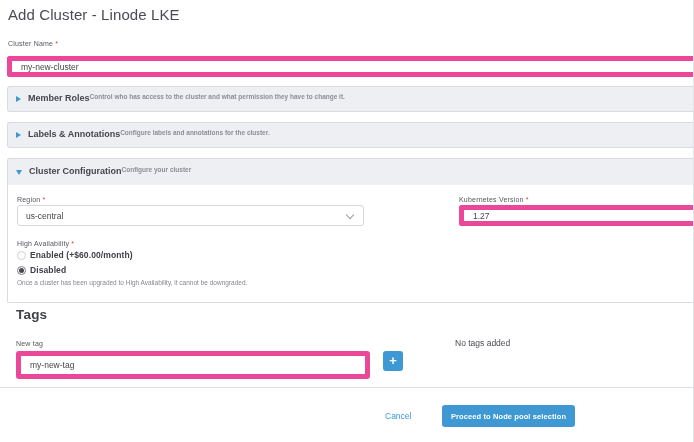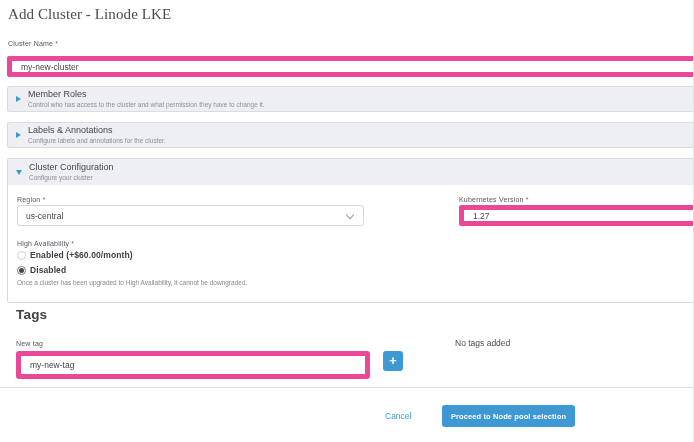--- a/index.html
+++ b/index.html
@@ -8,21 +8,21 @@
     font-family: "Liberation Sans", sans-serif;
     background: #ffffff;
     color: #4b4c53;
     overflow: hidden;
     position: relative;
   }
   .page { position: relative; width: 694px; height: 442px; }
 
   .page-title {
     position: absolute; left: 8px; top: 6px;
-    font-size: 15px; font-weight: 400; color: #4b4c53; letter-spacing: 0.1px; font-family: Liberation Serif, serif;
+    font-size: 15px; font-weight: 400; color: #4b4c53; letter-spacing: 0.1px;
   }
 
   .field-label {
     position: absolute;
     font-size: 7px; color: #55565d; letter-spacing: 0.2px; white-space: nowrap;
   }
   .req { color: #da3b3f; margin-left: 2px; font-size: 7px; }
 
   .text-input {
     position: absolute;
@@ -40,21 +40,21 @@
   .accordion {
     position: absolute; left: 7px; right: 0;
     border: 1px solid #d9dbde; border-right: none;
     border-radius: 3px 0 0 3px;
     background: #edeff2;
   }
   .acc-header {
     height: 24px; display: flex; align-items: center; gap: 7px;
     padding-left: 8px; cursor: pointer;
   }
-  .acc-text { display: flex; flex-direction: column; line-height: 1.25; }
+  .acc-text { display: flex; line-height: 1.25; font-weight: bold; }
   .acc-title { font-size: 9px; color: #45464c; }
   .acc-desc { font-size: 6.5px; color: #8d8e95; }
   .tri-right {
     width: 0; height: 0;
     border-left: 5px solid #3d98d3;
     border-top: 3.5px solid transparent;
     border-bottom: 3.5px solid transparent;
   }
   .tri-down {
     width: 0; height: 0;

